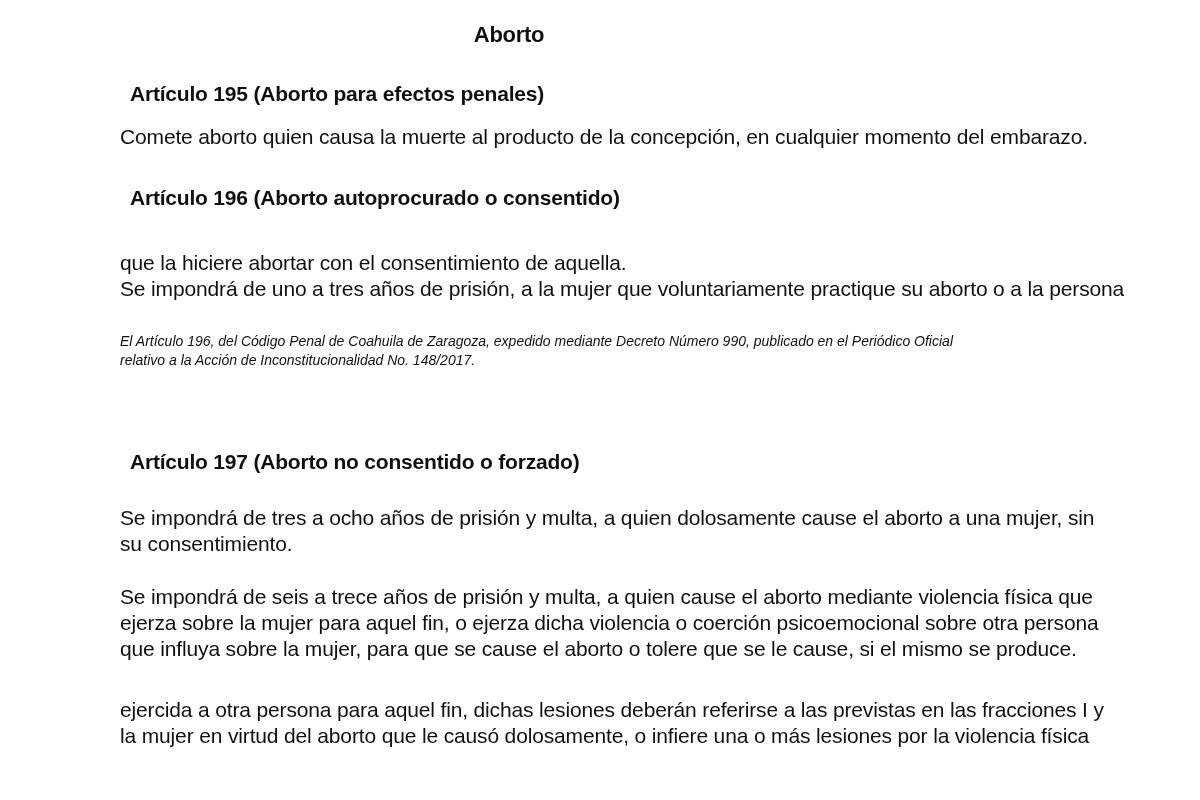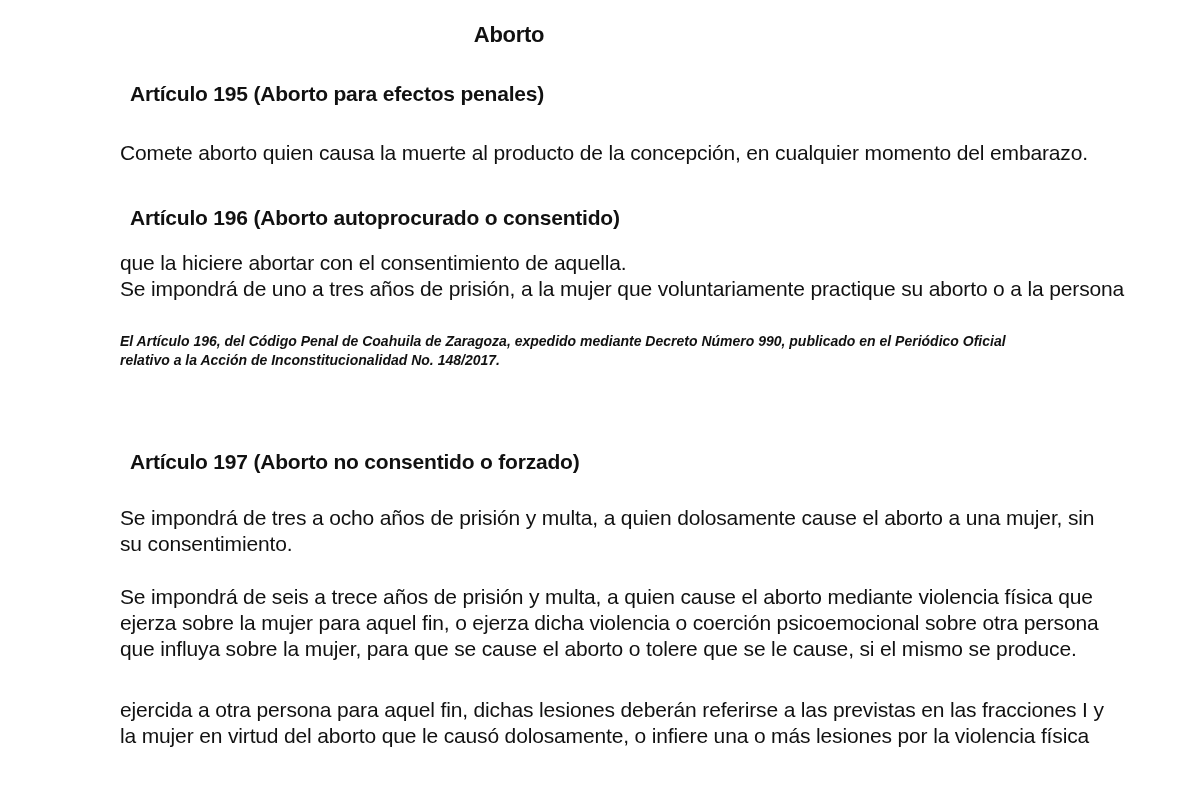--- a/index.html
+++ b/index.html
@@ -48,39 +48,39 @@
     line-height: 26px;
     letter-spacing: -0.15px;
     margin: 0;
   }
   .note {
     position: absolute;
     left: 120px;
     width: 980px;
     font-size: 14px;
     line-height: 18.5px;
-    font-weight: bold;
+    font-weight: normal;
     font-style: italic;
     margin: 0;
   }
   .line { display: block; white-space: nowrap; }
 </style>
 </head>
 <body>
 
 <div class="page">
 
   <div class="title">Aborto</div>
 
   <div class="heading" style="top:82px">Artículo 195 (Aborto para efectos penales)</div>
-  <p class="para" style="top:140px">
+  <p class="para" style="top:124px">
     <span class="line">Comete aborto quien causa la muerte al producto de la concepción, en cualquier momento del embarazo.</span>
   </p>
 
-  <div class="heading" style="top:206px">Artículo 196 (Aborto autoprocurado o consentido)</div>
+  <div class="heading" style="top:186px">Artículo 196 (Aborto autoprocurado o consentido)</div>
   <p class="para" style="top:250px">
     <span class="line">que la hiciere abortar con el consentimiento de aquella.</span>
     <span class="line">Se impondrá de uno a tres años de prisión, a la mujer que voluntariamente practique su aborto o a la persona</span>
   </p>
   <p class="note" style="top:332px">
     <span class="line">El Artículo 196, del Código Penal de Coahuila de Zaragoza, expedido mediante Decreto Número 990, publicado en el Periódico Oficial</span>
     <span class="line">relativo a la Acción de Inconstitucionalidad No. 148/2017.</span>
   </p>
 
   <div class="heading" style="top:450px">Artículo 197 (Aborto no consentido o forzado)</div>

